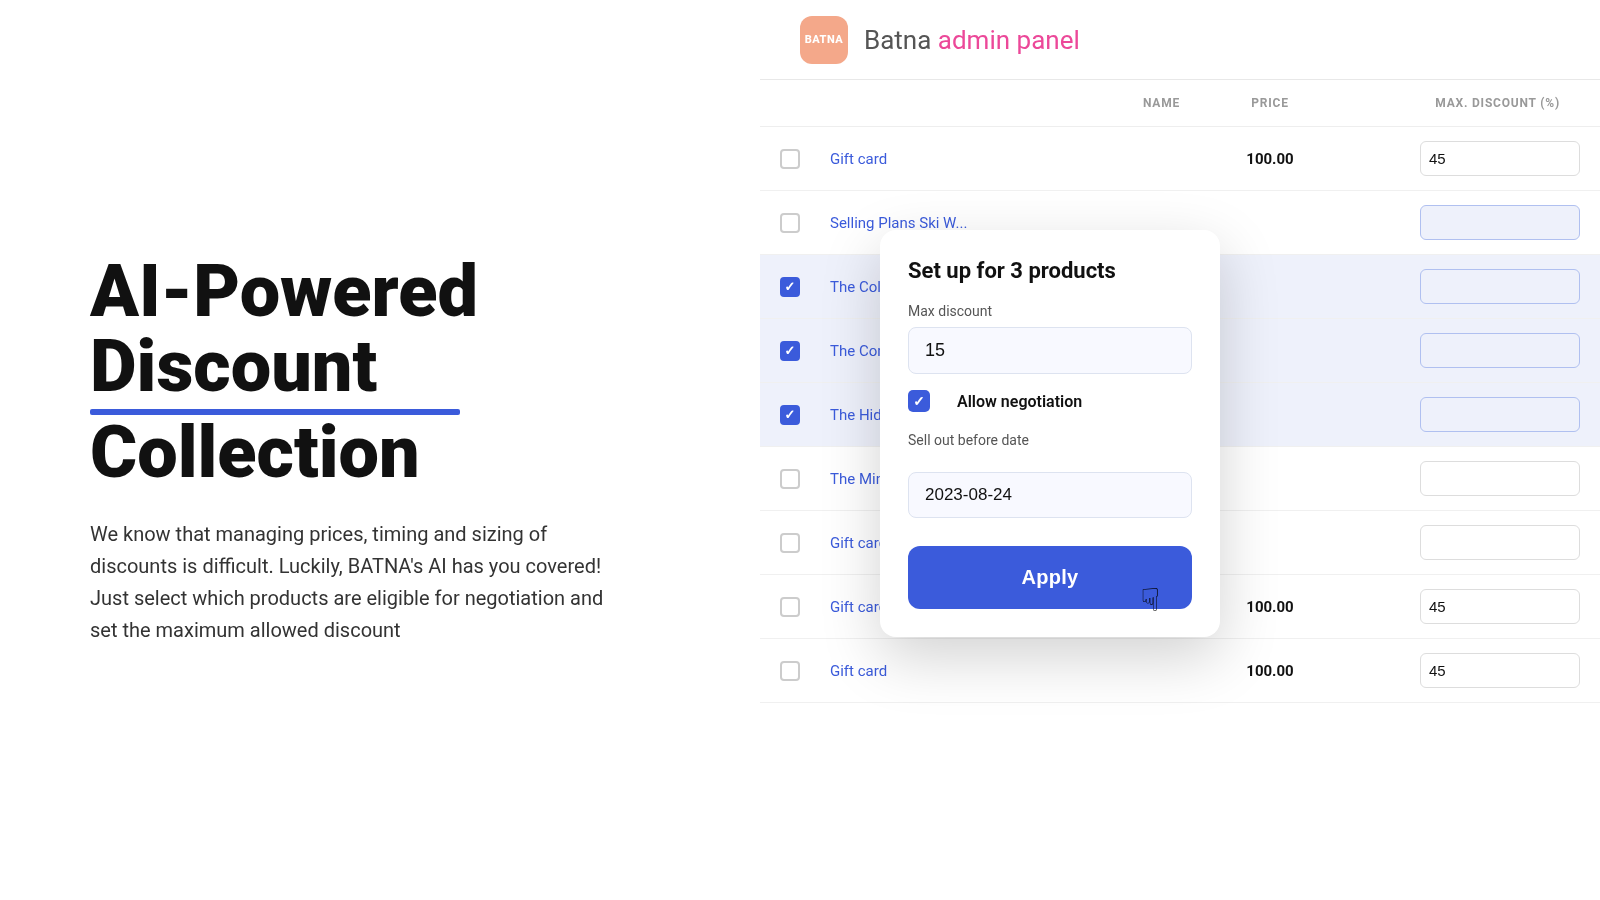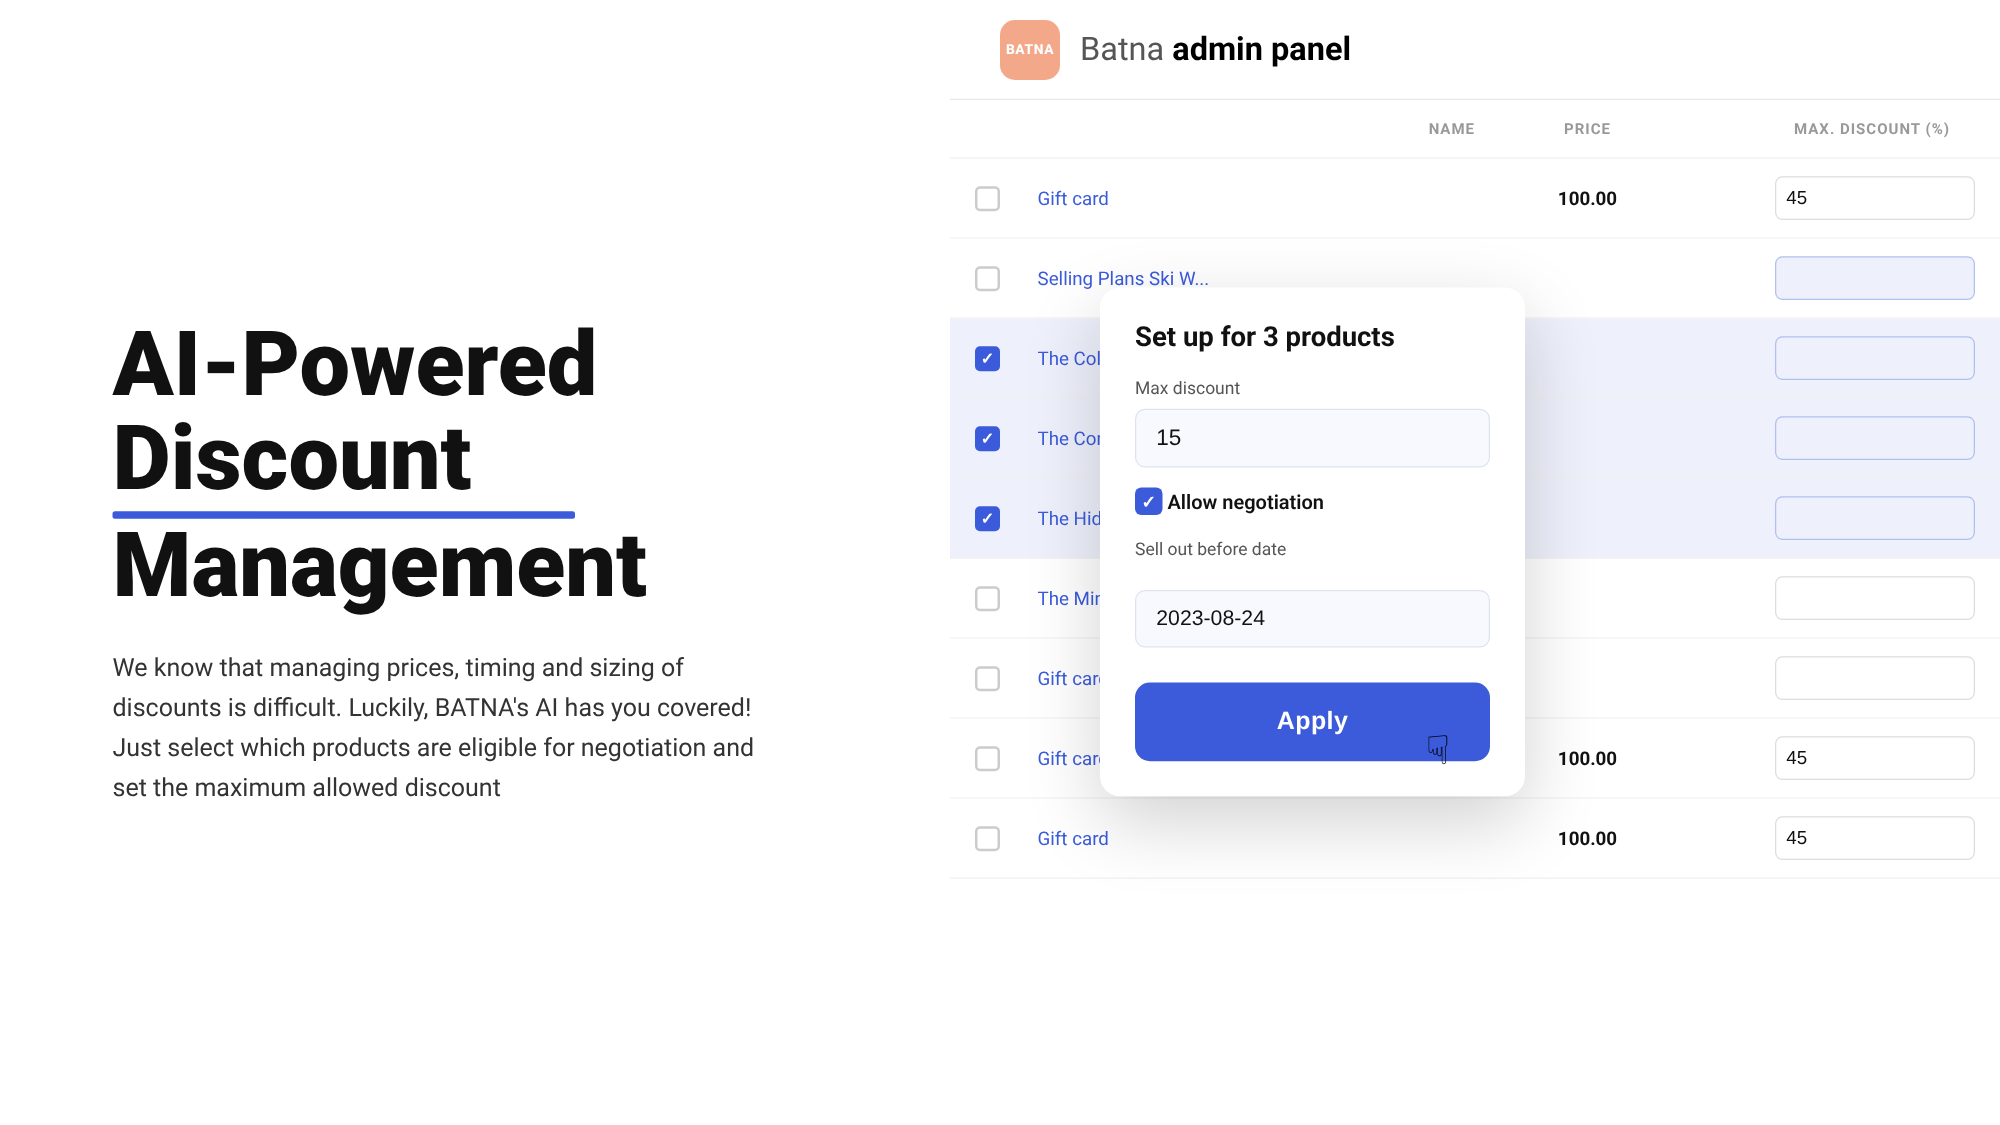--- a/index.html
+++ b/index.html
@@ -87,22 +87,22 @@
       color: white;
       letter-spacing: 0.5px;
     }
 
     .admin-title {
       font-size: 26px;
       color: #555;
     }
 
     .admin-title strong {
-      color: #000000;
-      font-weight: 700;
+      color: #ec4899;
+      font-weight: 400;
     }
 
     
     .table-wrapper {
       background: #fff;
       margin: 0;
       height: calc(900px - 80px);
       overflow: hidden;
     }
 
@@ -239,21 +239,21 @@
       font-size: 18px;
       color: #111;
       outline: none;
       margin-bottom: 16px;
       background: #f8f9ff;
     }
 
     .modal-checkbox-row {
       display: flex;
       align-items: center;
-      gap: 4px;
+      gap: 27px;
       margin-bottom: 20px;
     }
 
     .modal-checkbox {
       width: 22px;
       height: 22px;
       background: #3b5bdb;
       border-radius: 5px;
       display: flex;
       align-items: center;
@@ -317,21 +317,21 @@
       transform: rotate(0deg);
     }
   </style>
 </head>
 <body>
 
 <div class="left-panel">
   <h1>
     <span>AI-Powered</span>
     <span class="underline-line">Discount</span>
-    <span>Management</span>
+    <span>Collection</span>
   </h1>
   <p>We know that managing prices, timing and sizing of discounts is difficult. Luckily, BATNA's AI has you covered! Just select which products are eligible for negotiation and set the maximum allowed discount</p>
 </div>
 
 <div class="right-panel">
 
   <div class="admin-header">
     <div class="logo-badge">BATNA</div>
     <div class="admin-title">
       <span>Batna</span>

